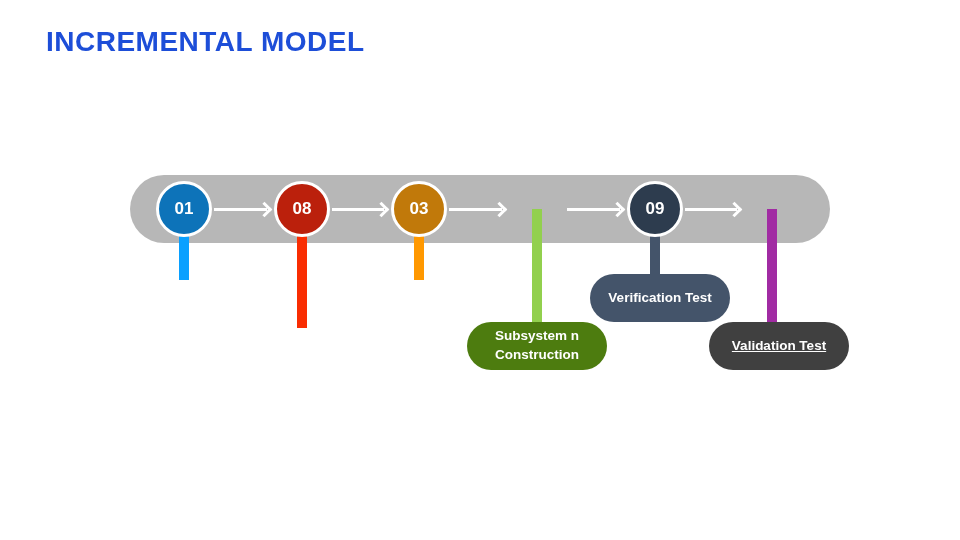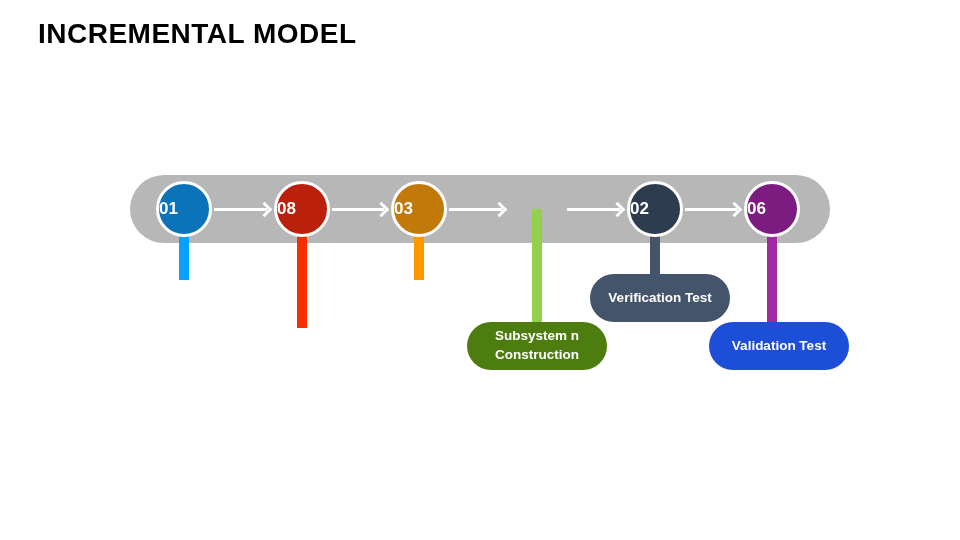--- a/index.html
+++ b/index.html
@@ -6,35 +6,35 @@
   .canvas{
     position:relative;
     width:960px;height:540px;
     background:#ffffff;
     overflow:hidden;
     font-family:"Liberation Sans", sans-serif;
   }
   .title{
     position:absolute;left:38px;top:18px;
     font-size:28px;font-weight:bold;
-    color:#000000;letter-spacing:0.5px;
-    margin:0;
+    color:#1d4ed8;letter-spacing:0.5px;
+    margin:8px;
   }
   .track{
     position:absolute;left:130px;top:175px;
     width:700px;height:68px;border-radius:34px;
     z-index:1;
   }
   .stem{
     position:absolute;width:10px;z-index:2;
   }
   .circle{
     position:absolute;width:50px;height:50px;border-radius:50%;
     border:3px solid #ffffff;
-    display:flex;align-items:center;
+    display:flex;align-items:center;justify-content:center;
     color:#ffffff;font-size:17px;font-weight:bold;
     z-index:4;
   }
   .arrow{position:absolute;z-index:3;height:17px;}
   .arrow .shaft{
     position:absolute;left:0;right:5px;top:7px;height:3px;background:#ffffff;
   }
   .arrow .head{
     position:absolute;right:2px;top:3px;width:11px;height:11px;
     border-top:3px solid #ffffff;border-right:3px solid #ffffff;
@@ -72,31 +72,28 @@
     <span>03</span>
   </div>
 
   <div class="stem" style="left: 532px; top: 209px; height: 119px; background-color: rgb(146, 208, 78);"></div>
   <div class="pill" style="left: 467px; top: 322px; background-color: #4d7c0f;">
     <span>Subsystem n Construction</span>
   </div>
 
   <div class="stem" style="left: 650px; top: 209px; height: 71px; background-color: rgb(68, 84, 106);"></div>
   <div class="circle" style="left: 627px; top: 181px; background-color: rgb(45, 60, 78);">
-    <span>02</span>
+    <span>09</span>
   </div>
   <div class="pill" style="left: 590px; top: 274px; background-color: rgb(68, 84, 106); justify-content: center;">
     <span>Verification Test</span>
   </div>
 
   <div class="stem" style="left: 767px; top: 209px; height: 119px; background-color: rgb(161, 43, 163);"></div>
-  <div class="circle" style="left: 744px; top: 181px; background-color: rgb(124, 27, 128);">
-    <span>06</span>
-  </div>
-  <div class="pill" style="left: 709px; top: 322px; background-color: #1d4ed8;">
+  <div class="pill" style="left: 709px; top: 322px; background-color: #404040; text-decoration: underline;">
     <span>Validation Test</span>
   </div>
 
   <div class="arrow" style="left:214px;top:201px;width:58px">
     <div class="shaft"></div>
       <div class="head"></div>
   </div>
   <div class="arrow" style="left:332px;top:201px;width:57px">
     <div class="shaft"></div>
       <div class="head"></div>

